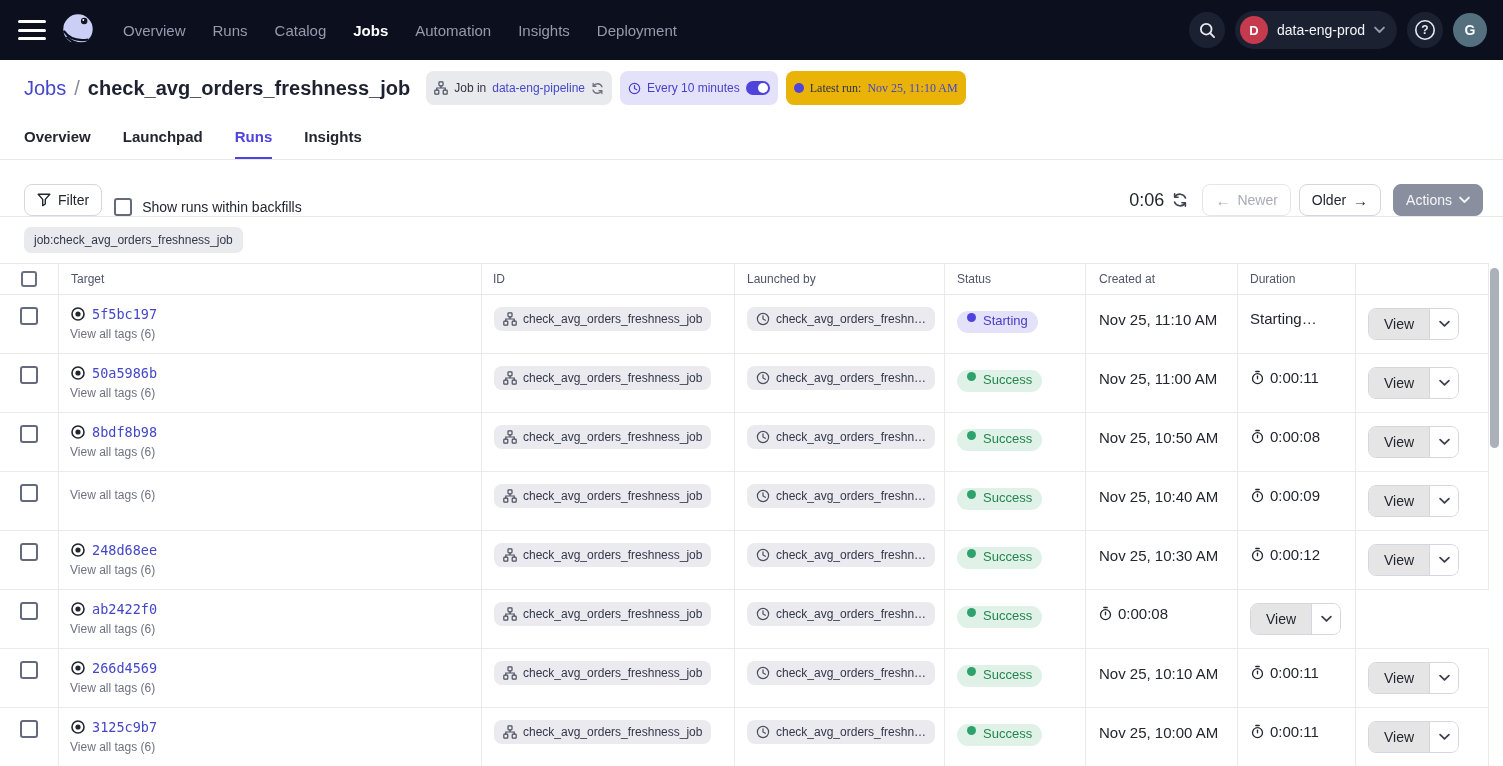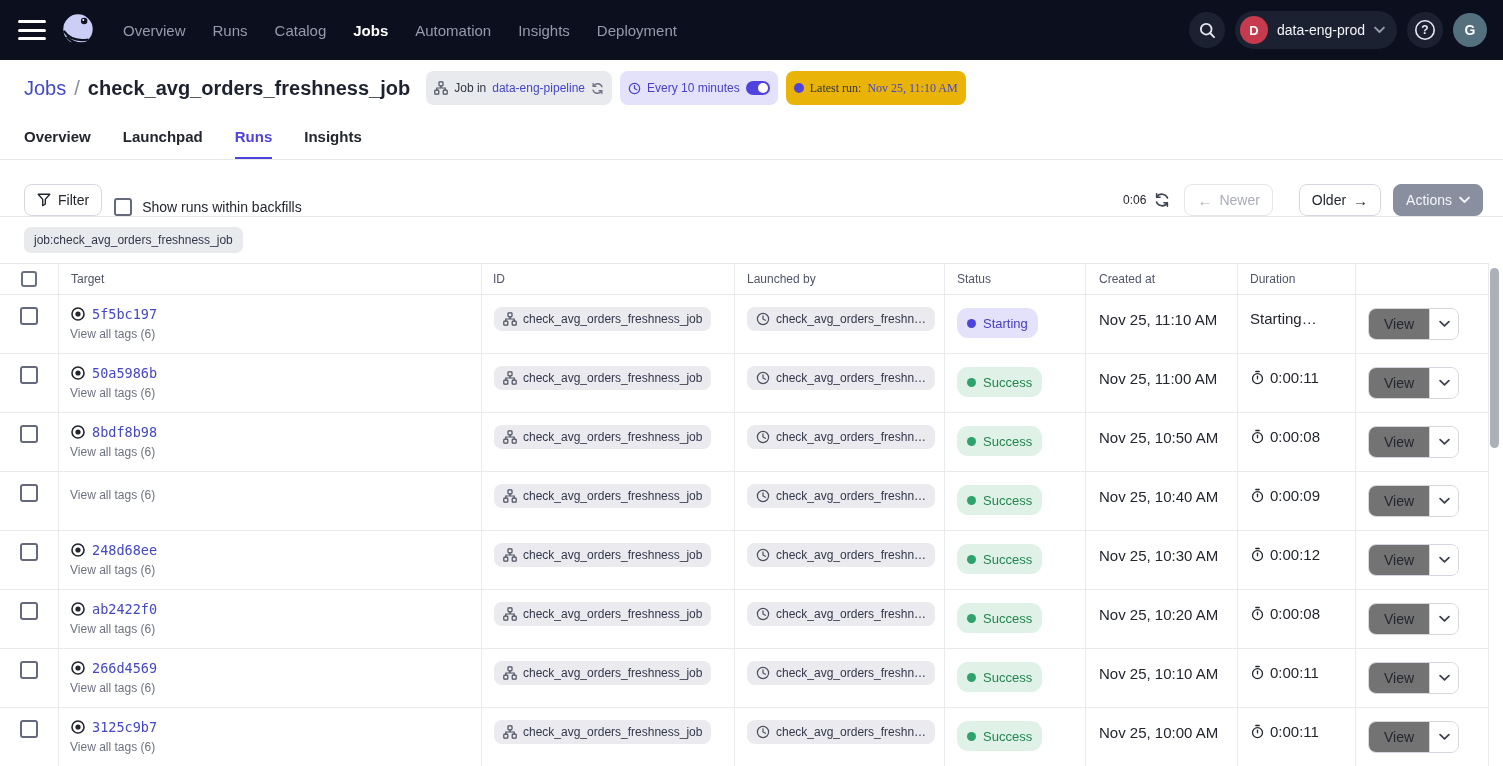--- a/index.html
+++ b/index.html
@@ -52,23 +52,23 @@
 
   
   .toolbar{height:57px;display:flex;align-items:flex-end;padding:0 20px 0 24px;border-bottom:1px solid var(--border);}
   .btn{display:inline-flex;align-items:center;gap:7px;height:32px;padding:0 12px;border-radius:8px;border:1px solid #D5D7DE;background:#fff;font-size:14px;font-weight:500;color:var(--text-dark);cursor:pointer;font-family:inherit;}
   .btn:disabled{border-color:#E5E6EA;color:#A9ACB8;cursor:default;}
   .btn.primary-gray{background:var(--actions-btn-bg);border-color:var(--actions-btn-bg);color:#F4F5F8;}
   .chk-wrap{display:flex;align-items:center;gap:10px;margin-left:12px;cursor:pointer;}
   .checkbox{width:18px;height:18px;border:2px solid #646A7C;border-radius:3px;background:#fff;display:inline-block;cursor:pointer;}
   .chk-label{font-size:14px;color:var(--text-dark);}
   .toolbar-right{margin-left:auto;display:flex;align-items:center;}
-  .countdown{font-size:12px;color:var(--text-dark);}
+  .countdown{font-size:18px;color:var(--text-dark);}
   .refresh-btn{background:none;border:none;cursor:pointer;display:flex;align-items:center;margin:0 14px 0 8px;}
-  .toolbar-right .btn + .btn{margin-left:26px;}
+  .toolbar-right .btn + .btn{margin-left:8px;}
   .actions-btn{margin-left:12px !important;}
   .arrow{font-size:15px;line-height:1;}
 
   
   .tag-row{height:46px;display:flex;align-items:center;padding:0 24px;}
   .filter-tag{background:var(--pill-gray-bg);color:#33374A;font-size:12px;border-radius:7px;padding:6px 10px;}
 
   
   .table{width:1489px;border-top:1px solid var(--border);}
   .trow,.thead{display:grid;grid-template-columns:59px 423px 253px 210px 141px 152px 118px 133px;}
@@ -80,32 +80,32 @@
   .thead .cell.c-check{align-items:center;}
   .trow{height:59px;border-bottom:1px solid #E9EAEE;}
   .trow .c-check{padding-top:12px;align-items:flex-start;}
   .c-id{padding-top:11px;padding-left:11px;}
   .id-line{display:flex;align-items:center;gap:6px;}
   .run-id{font-family:"DejaVu Sans Mono", monospace;font-size:13.5px;color:var(--link);text-decoration:none;cursor:pointer;}
   .tags-link{margin-top:5px;font-size:12px;color:var(--text-gray);cursor:pointer;}
   .c-target,.c-launched{padding-top:12px;}
   .pill-cell{display:inline-flex;align-items:center;gap:6px;height:24px;border-radius:8px;padding:0 9px;background:#EAEAEF;font-size:12px;color:#33374A;max-width:100%;white-space:nowrap;cursor:default;}
   .c-status{padding-top:13px;}
-  .badge{display:inline-flex;align-items:center;gap:7px;height:30px;border-radius:11px;padding:2px 10px;font-size:13px;}
+  .badge{display:inline-flex;gap:7px;height:22px;border-radius:11px;padding:2px 10px;font-size:13px;}
   .badge .dot{width:9px;height:9px;border-radius:50%;}
   .badge.starting{background:var(--starting-bg);color:var(--starting-text);}
   .badge.starting .dot{background:var(--accent);}
   .badge.success{background:var(--success-bg);color:var(--success-text);}
   .badge.success .dot{background:var(--success-dot);}
   .c-created{padding-top:16px;font-size:15px;color:var(--text-dark);padding-left:13px;}
   .c-duration{padding-top:15px;font-size:15px;color:var(--text-dark);display:flex;align-items:flex-start;gap:5px;}
   .c-duration svg{margin-top:1px;}
   .c-actions{padding-top:13px;}
   .split-btn{display:inline-flex;height:32px;border:1px solid #D5D7DE;border-radius:8px;overflow:hidden;background:#fff;}
-  .split-btn .view{border:none;background:#737373;font-size:14px;font-weight:500;color:var(--text-dark);padding:0 15px;cursor:pointer;font-family:inherit;text-align:right;}
+  .split-btn .view{border:none;background:#e5e5e5;font-size:14px;font-weight:500;color:var(--text-dark);padding:0 15px;cursor:pointer;font-family:inherit;text-align:right;}
   .split-btn .chev{border:none;border-left:1px solid #D5D7DE;background:#fff;width:29px;display:flex;align-items:center;justify-content:center;cursor:pointer;}
 
   
   .scrollbar-thumb{position:absolute;right:4px;top:268px;width:9px;height:180px;border-radius:5px;background:#ACB0B9;cursor:pointer;}
 </style>
 </head>
 <body>
 
 <div class="screen">
 
@@ -605,21 +605,20 @@
               </svg>
           <span>check_avg_orders_freshn…</span>
         </span>
       </div>
       <div class="cell c-status">
         <span class="badge success">
           <span class="dot"></span>
           <span>Success</span>
         </span>
       </div>
-      <div class="cell c-created"><span>Nov 25, 10:20 AM</span></div>
       <div class="cell c-duration">
         <svg width="15" height="15" viewBox="0 0 16 16">
               <circle cx="8" cy="9.2" r="5.3" stroke="#23262F" stroke-width="1.4" fill="none"></circle>
               <path d="M8 6.6 V9.4" stroke="#23262F" stroke-width="1.4" stroke-linecap="round"></path>
               <path d="M6.2 1.6 h3.6" stroke="#23262F" stroke-width="1.4" stroke-linecap="round"></path>
             </svg>
         <span>0:00:08</span>
       </div>
       <div class="cell c-actions">
         <span class="split-btn">

